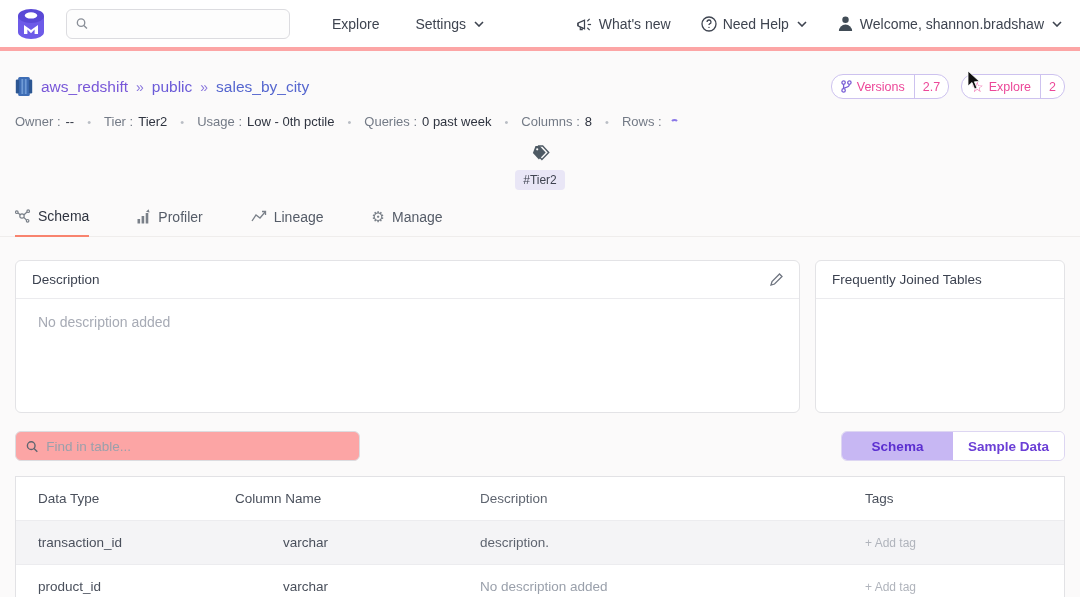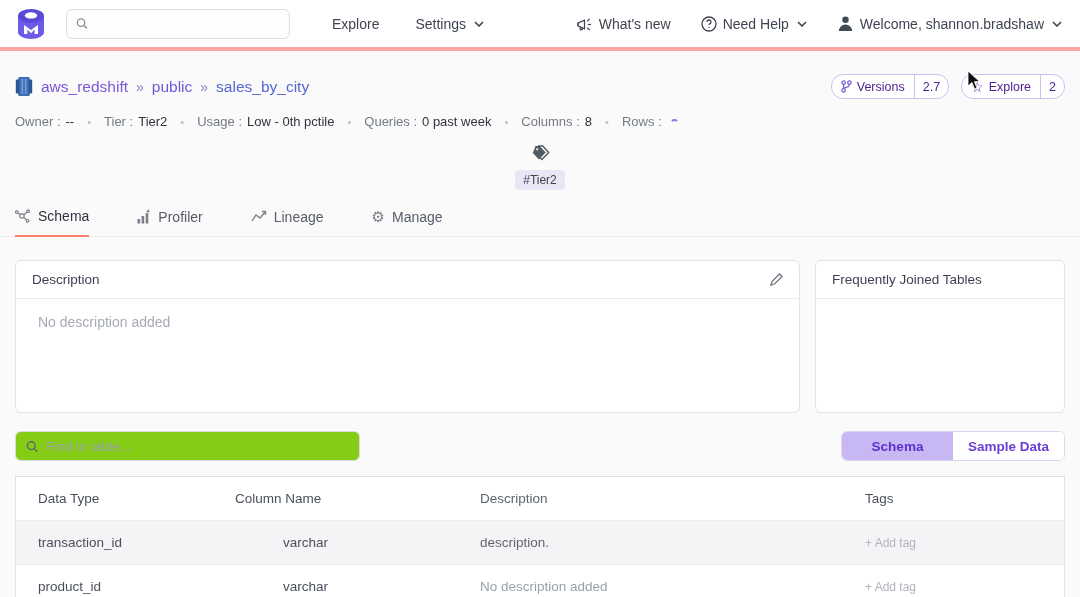--- a/index.html
+++ b/index.html
@@ -19,21 +19,21 @@
 
   
   .header-zone { padding:0 15px; }
   .crumb-row { margin-top:23px; display:flex; align-items:center;justify-content:flex-end; }
   .breadcrumb { display:flex; align-items:center; gap:8px; font-size:15.5px; }
   .crumb-src { color:#7857d8; }
   .crumb-sep { color:#8a77dd; font-size:14px; }
   .crumb-schema { color:#6a5ad8; }
   .crumb-table { color:#5566cf; }
   .crumb-actions { margin-left:auto; display:flex; gap:12px; }
-  .pill-btn { display:flex; align-items:center; height:25px; border:1px solid #cdc2ef; border-radius:12px; background:#fff; color:#4c1d95; font-size:12.5px; overflow:hidden; }
+  .pill-btn { display:flex; align-items:center; height:25px; border:1px solid #cdc2ef; border-radius:12px; background:#fff; color:#ec4899; font-size:12.5px; overflow:hidden; }
   .pill-main { display:flex; align-items:center; gap:5px; padding:0 9px; height:100%; }
   .pill-count { border-left:1px solid #cdc2ef; padding:0 8px; height:100%; display:flex; align-items:center; }
 
   .meta-row { margin-top:15px; display:flex; align-items:center; gap:13px; font-size:13px; color:#737a86; }
   .meta-item { display:flex; align-items:center; gap:5px; }
   .meta-val { color:#2f3440; }
   .meta-dot { color:#b9bdc4; font-size:11px; }
   .spinner { width:9px; height:9px; border-radius:50%; border:2px solid transparent; border-top-color:#8b78e8; display:inline-block; margin-left:3px; margin-top:4px; }
 
   .tag-row { margin-top:16px; display:flex; align-items:center; gap:9px;flex-direction:column; }
@@ -47,21 +47,21 @@
   
   .panels { margin:23px 15px 0 15px; display:flex; gap:15px; }
   .panel { background:#fff; border:1px solid #e3e3e6; border-radius:6px; height:153px; }
   .panel-desc { width:785px; }
   .panel-fjt { width:250px; }
   .panel-head { height:38px; border-bottom:1px solid #ebebee; display:flex; align-items:center; padding:0 16px; font-size:13.5px; color:#3c4250; }
   .panel-body { padding:15px 22px; font-size:14px; color:#a7abb5; }
   .pencil { margin-left:auto; cursor:pointer; }
 
   .controls { margin:18px 15px 0 15px; display:flex; align-items:center; }
-  .find-box { width:345px; height:30px; border:1px solid #dcdce0; border-radius:6px; background:#84cc16; display:flex; align-items:center; padding:0 10px; }
+  .find-box { width:345px; height:30px; border:1px solid #dcdce0; border-radius:6px; background:#fca5a5; display:flex; align-items:center; padding:0 10px; }
   .find-box input { border:none; outline:none; background:transparent; width:100%; font-size:13.5px; margin-left:8px; color:#4a505c; font-family:inherit; }
   .find-box input::placeholder { color:#9aa0ab; }
   .toggle { margin-left:auto; display:flex; height:30px; border:1px solid #ddd6f2; border-radius:6px; overflow:hidden; font-size:13.5px; font-weight:bold; }
   .toggle-seg { width:111px; display:flex; align-items:center; justify-content:center; cursor:pointer; background:#fff; color:#6b3fd6; }
   .toggle-seg.active { background:#c7b7f3; color:#5b2fd0; }
 
   
   .ctable { margin:15px 15px 0 15px; background:#fff; border:1px solid #e2e2e5; border-bottom:none; }
   .trow { display:flex; height:44px; align-items:center; font-size:13.5px; border-bottom:1px solid #ececef; }
   .trow.head { color:#3f4350; }

